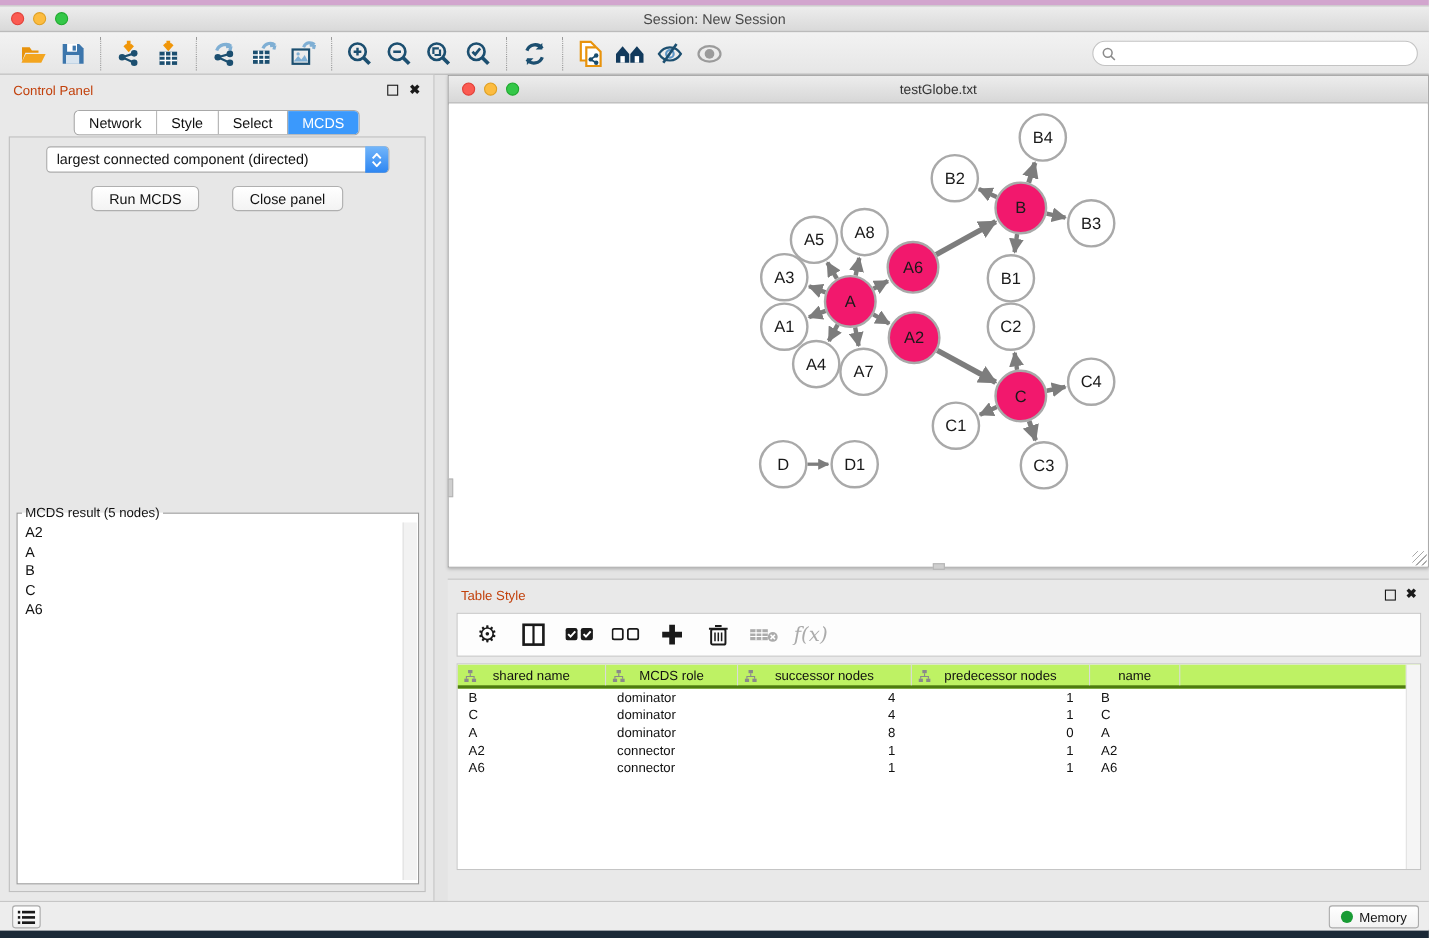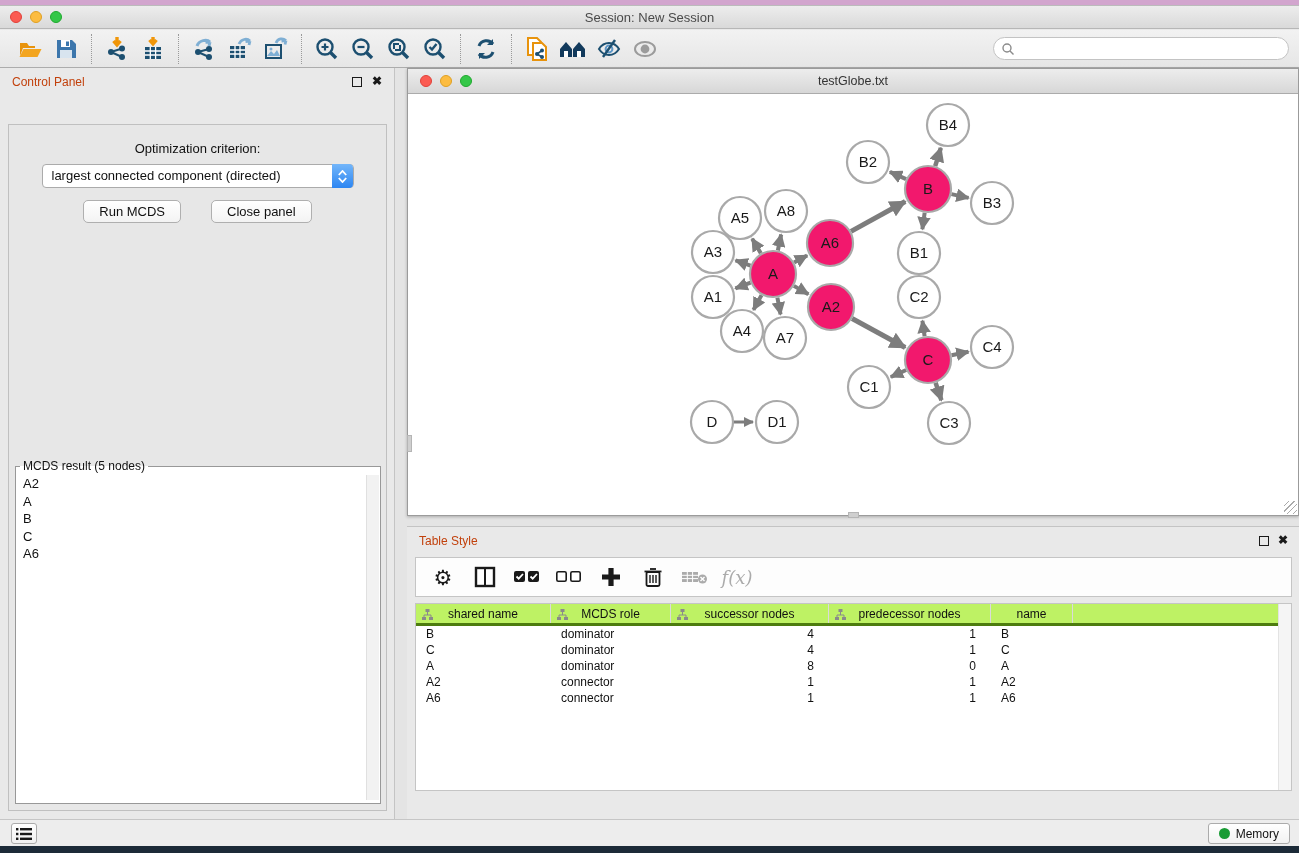--- a/index.html
+++ b/index.html
@@ -266,22 +266,29 @@
   </div>
 
   <div class="main">
 
     <div class="cpanel">
       <div class="panel-titlebar">
         <span class="ptitle">Control Panel</span>
         <span class="float-box"></span>
         <span class="close-x">✖</span>
       </div>
+      <div class="seg-tabs">
+        <div class="seg" id="cp-tabs">
+            <div class="tab">Network</div>
+            <div class="tab">Style</div>
+            <div class="tab">Select</div>
+            <div class="tab active">MCDS</div>
+          </div>
+      </div>
       <div class="cpanel-inner">
-        <div class="opt-label">Optimization criterion:</div>
         <div class="dropdown">
           <span>largest connected component (directed)</span>
           <span class="stepper">
             <svg width="9" height="6" viewBox="0 0 9 6">
                 <path d="M0.8 5 L4.5 1 L8.2 5" stroke="#FFF" stroke-width="1.8" fill="none"></path>
               </svg>
             <svg width="9" height="6" viewBox="0 0 9 6">
                 <path d="M0.8 1 L4.5 5 L8.2 1" stroke="#FFF" stroke-width="1.8" fill="none"></path>
               </svg>
           </span>

